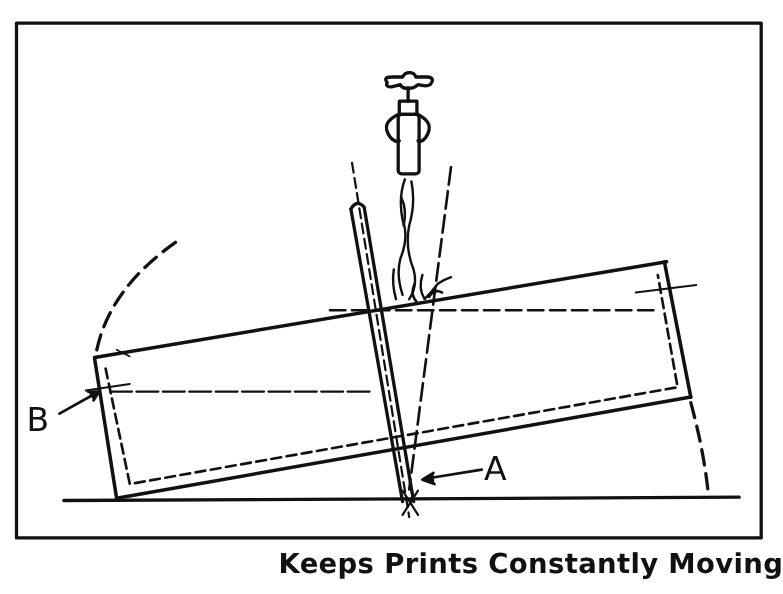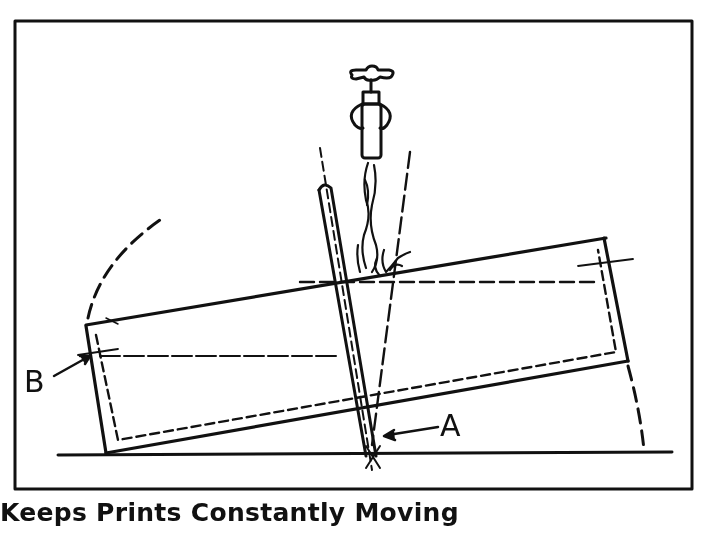--- a/index.html
+++ b/index.html
@@ -1,19 +1,19 @@
 <!DOCTYPE html>
 <html><head>
 <meta charset="utf-8">
 <style>
   html, body { margin:0; padding:0; background:#ffffff; }
   body { width:712px; height:540px; position:relative; overflow:hidden; font-family:"DejaVu Sans", sans-serif; }
   #figure { position:absolute; left:0; top:0; width:712px; height:540px; }
   .caption {
-    position:absolute; left:0; width:712px; top:498px; text-align:left;
+    position:absolute; left:0; width:712px; top:498px; text-align:right;
     font-family:"DejaVu Sans", sans-serif; font-weight:bold; font-size:25px;
     color:#111; letter-spacing:0.3px;
   }
   .label { font-family:"DejaVu Sans", sans-serif; font-size:30px; fill:#111; }
 </style>
 </head>
 <body>
 
 <svg id="figure" viewBox="0 0 712 540" xmlns="http://www.w3.org/2000/svg">
   <g stroke="#111" fill="none" stroke-linecap="round" stroke-linejoin="round">

